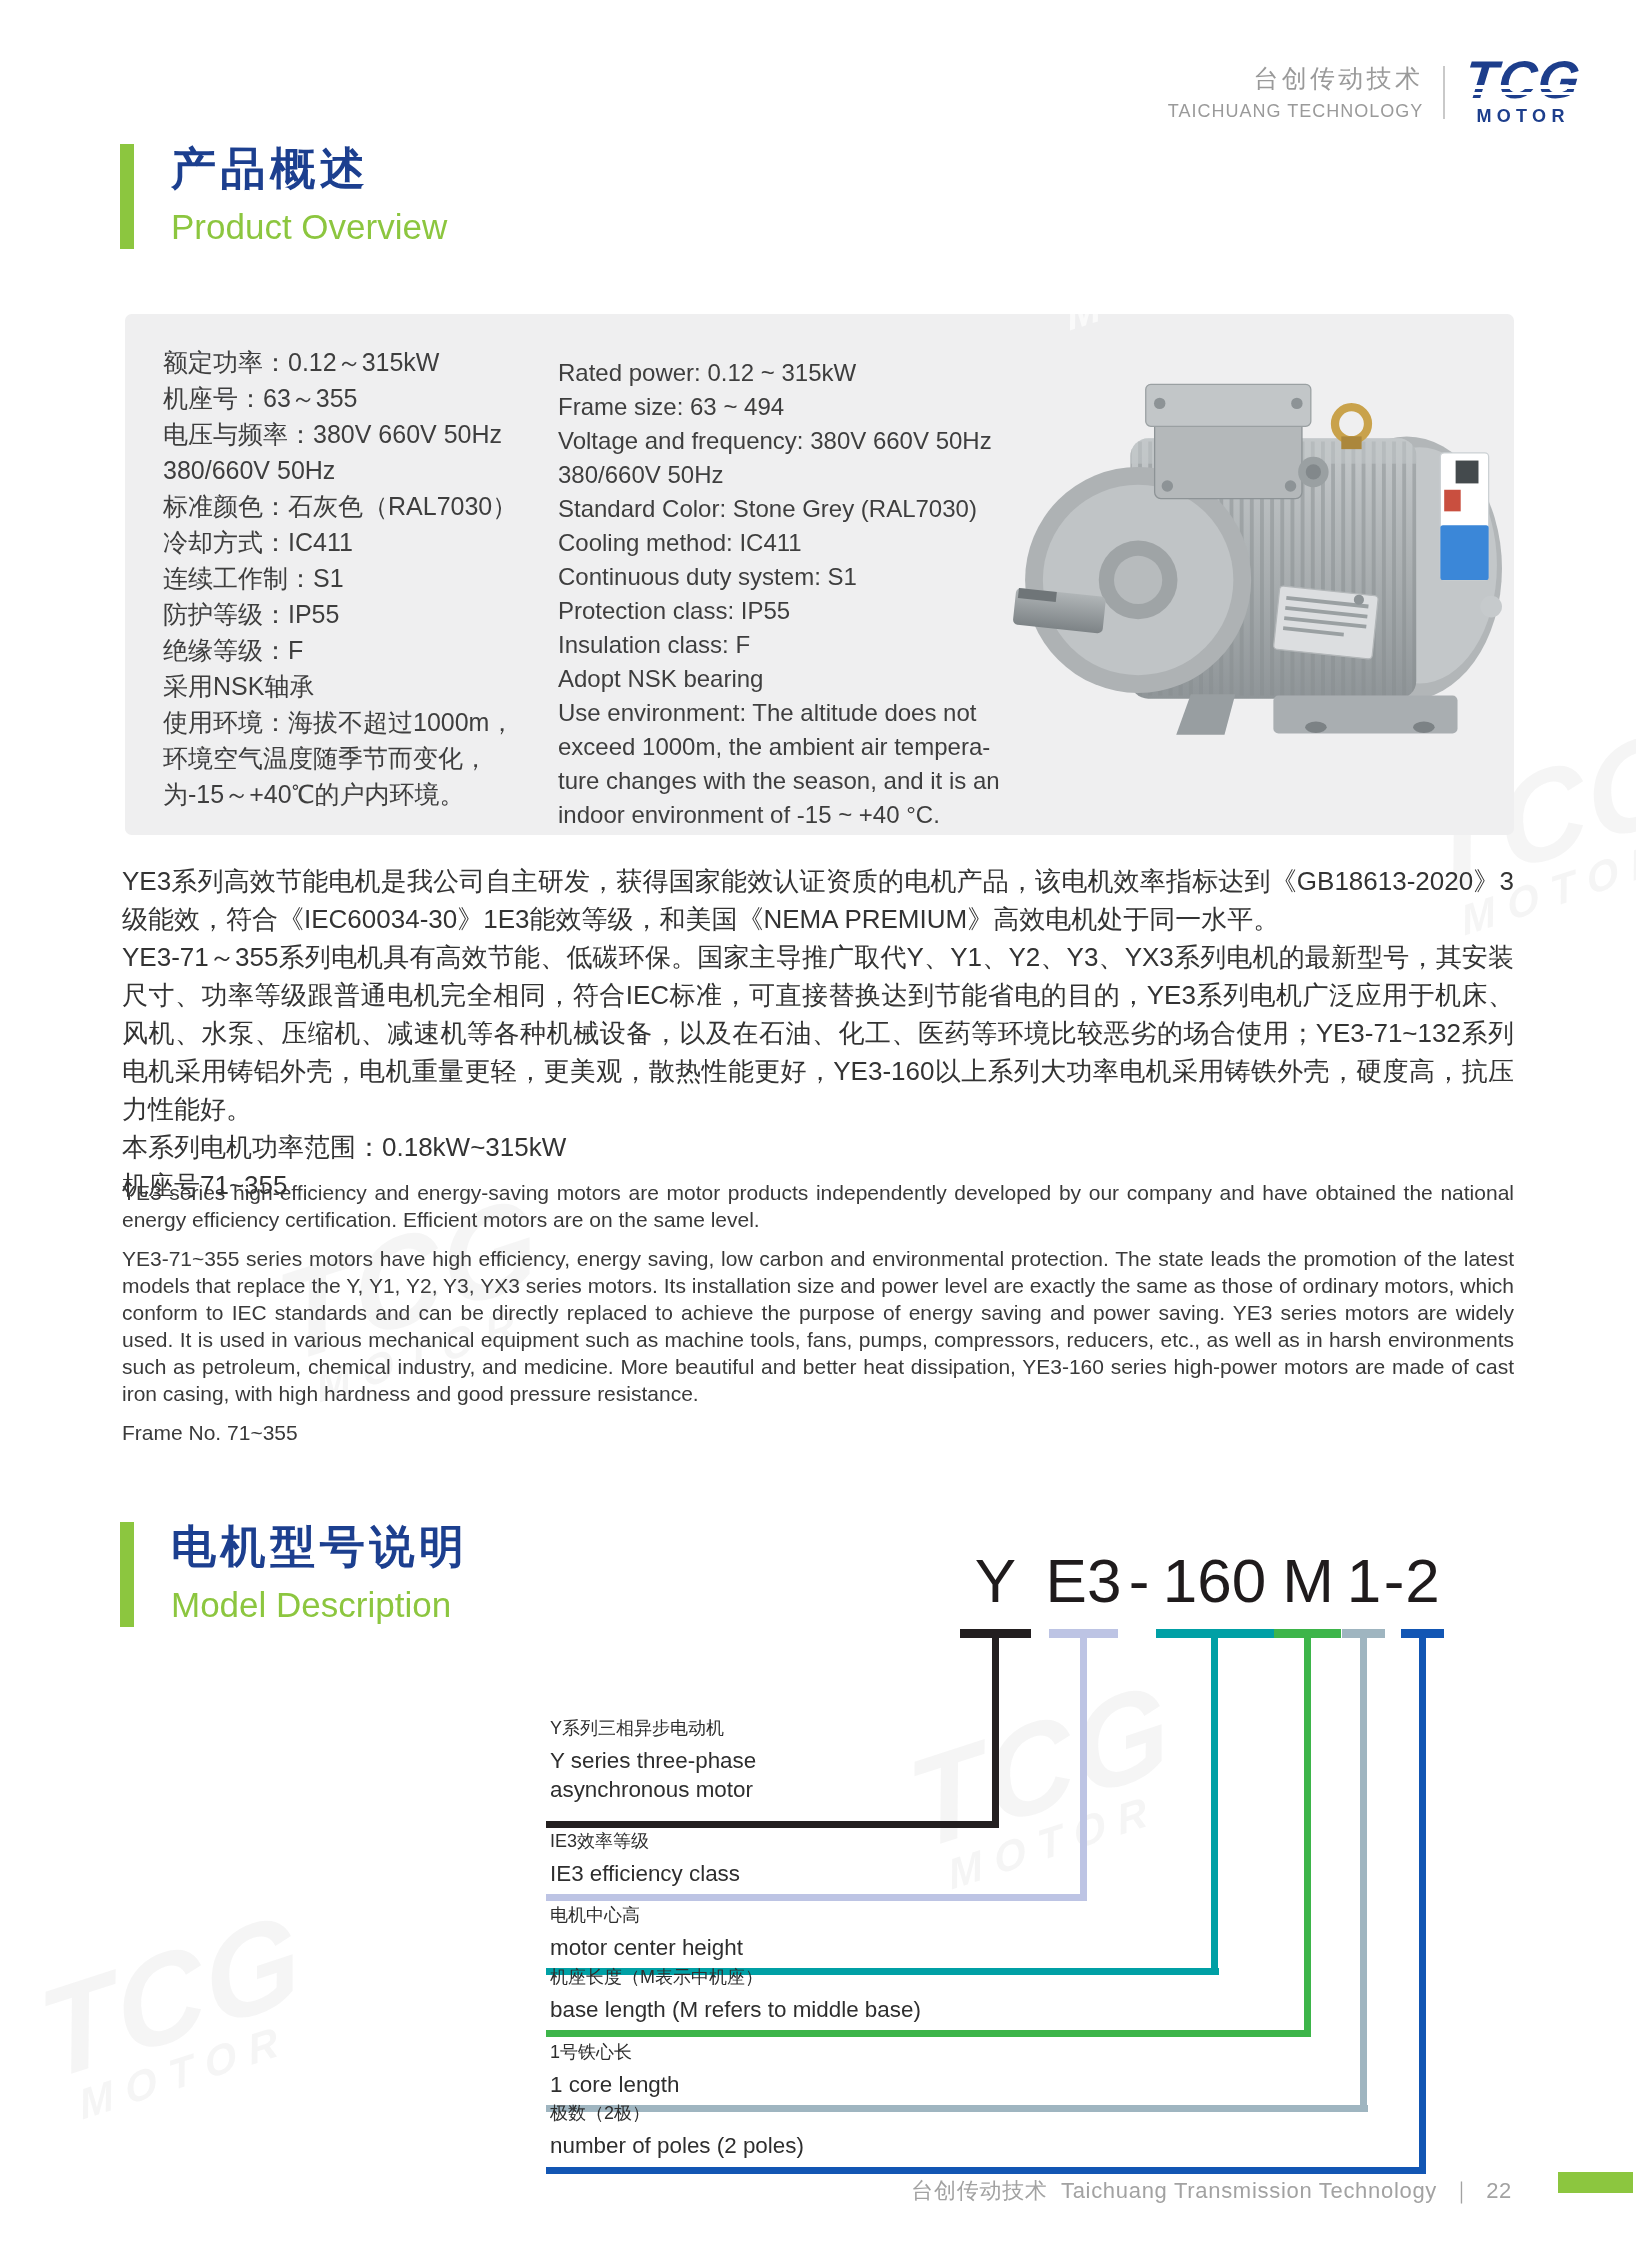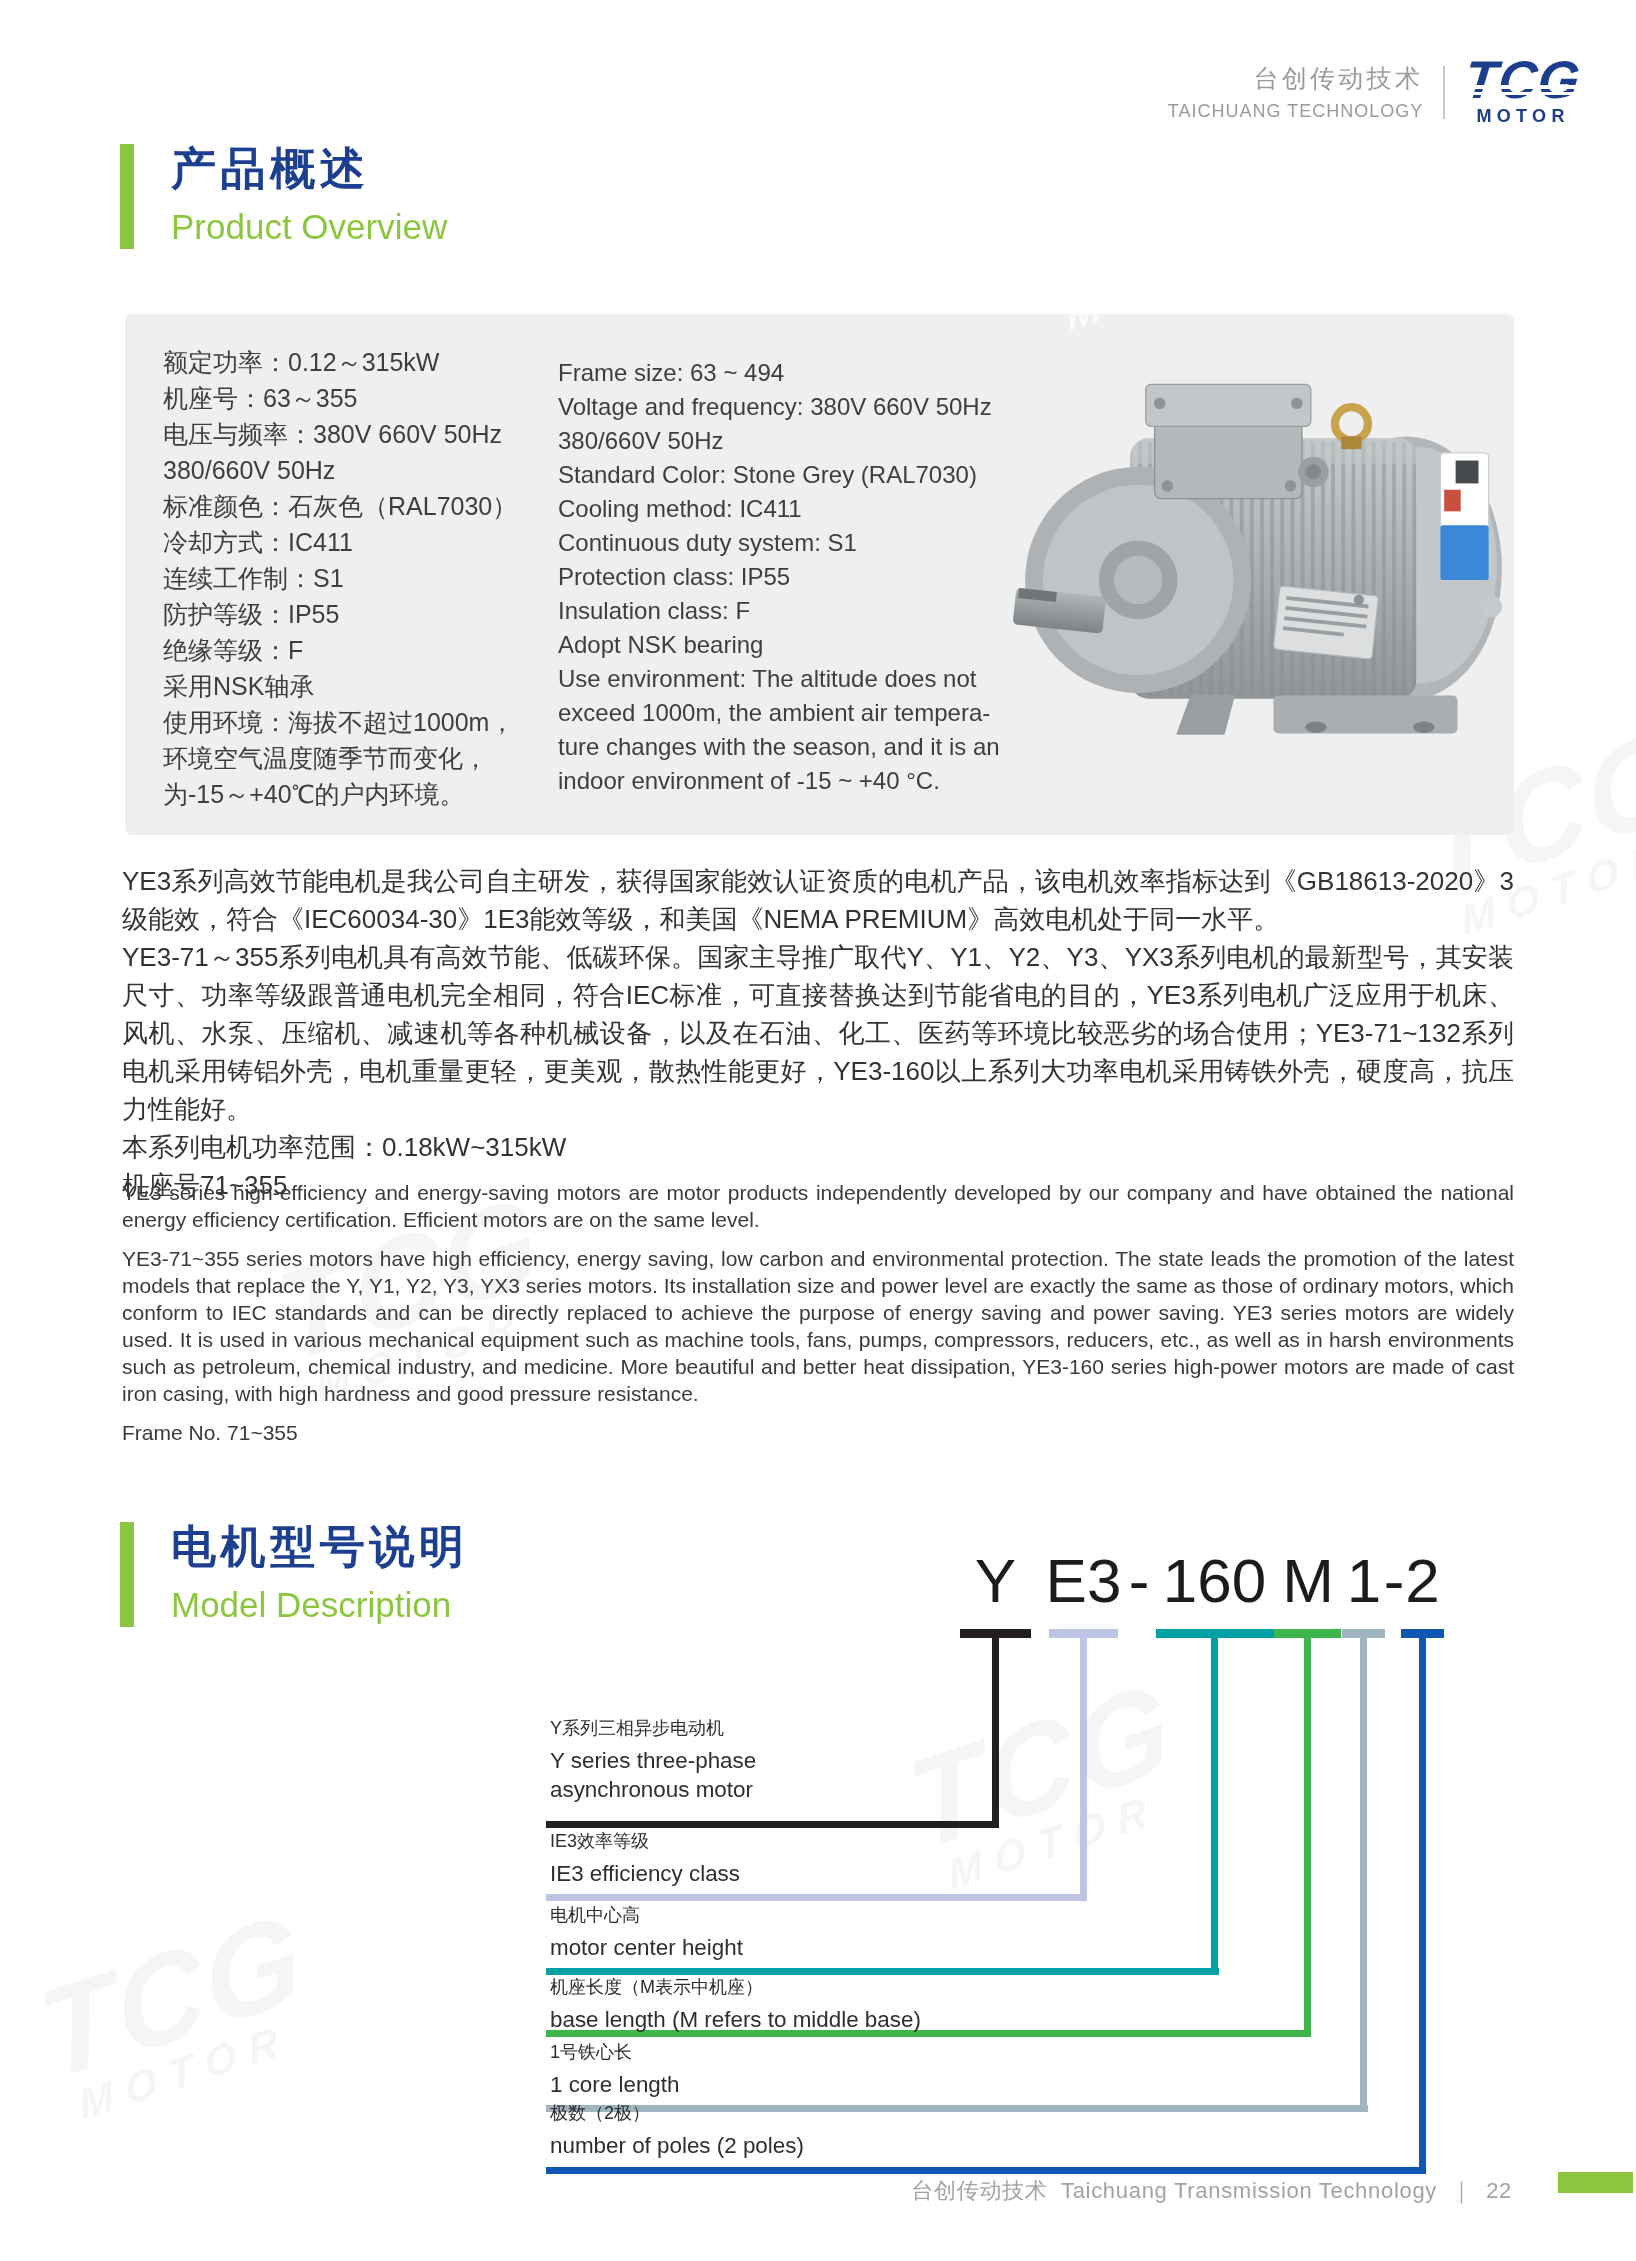--- a/index.html
+++ b/index.html
@@ -120,20 +120,21 @@
       <span class="ln">冷却方式：IC411</span>
       <span class="ln">连续工作制：S1</span>
       <span class="ln">防护等级：IP55</span>
       <span class="ln">绝缘等级：F</span>
       <span class="ln">采用NSK轴承</span>
       <span class="ln">使用环境：海拔不超过1000m，</span>
       <span class="ln">环境空气温度随季节而变化，</span>
       <span class="ln">为-15～+40℃的户内环境。</span>
     </div>
   <div class="spec-en">
+      <span class="ln">Rated power: 0.12 ~ 315kW</span>
       <span class="ln">Frame size: 63 ~ 494</span>
       <span class="ln">Voltage and frequency: 380V 660V 50Hz</span>
       <span class="ln">380/660V 50Hz</span>
       <span class="ln">Standard Color: Stone Grey (RAL7030)</span>
       <span class="ln">Cooling method: IC411</span>
       <span class="ln">Continuous duty system: S1</span>
       <span class="ln">Protection class: IP55</span>
       <span class="ln">Insulation class: F</span>
       <span class="ln">Adopt NSK bearing</span>
       <span class="ln">Use environment: The altitude does not</span>
@@ -251,21 +252,21 @@
       <div class="dg-vert" style="left: 1211px; top: 1637px; width: 7.2px; height: 338px; background: rgb(0, 160, 165);"></div>
       <div class="dg-rule" style="left: 546px; top: 1968px; width: 673px; height: 7.2px; background: rgb(0, 160, 165);"></div>
       <div class="dg-label" style="top: 1897px; max-width: 592px;">
         <div class="dg-cn">电机中心高</div>
         <div class="dg-en">motor center height</div>
       </div>
       <div class="mseg" style="left: 1275px; width: 66px;">M</div>
       <div class="dg-bar" style="left: 1274px; top: 1629px; width: 67px; height: 8.6px; background: rgb(61, 181, 74);"></div>
       <div class="dg-vert" style="left: 1304px; top: 1637px; width: 7.2px; height: 400px; background: rgb(61, 181, 74);"></div>
       <div class="dg-rule" style="left: 546px; top: 2030px; width: 765px; height: 7.2px; background: rgb(61, 181, 74);"></div>
-      <div class="dg-label" style="top: 1959px; max-width: 691px; margin-top: 10px;">
+      <div class="dg-label" style="top: 1959px; max-width: 691px;">
         <div class="dg-cn">机座长度（M表示中机座）</div>
         <div class="dg-en">base length (M refers to middle base)</div>
       </div>
       <div class="mseg" style="left: 1343px; width: 42px;">1</div>
       <div class="dg-bar" style="left: 1342px; top: 1629px; width: 43px; height: 8.6px; background: rgb(159, 181, 192);"></div>
       <div class="dg-vert" style="left: 1360px; top: 1637px; width: 7.2px; height: 475px; background: rgb(159, 181, 192);"></div>
       <div class="dg-rule" style="left: 546px; top: 2105px; width: 822px; height: 7.2px; background: rgb(159, 181, 192);"></div>
       <div class="dg-label" style="top: 2034px; max-width: 592px;">
         <div class="dg-cn">1号铁心长</div>
         <div class="dg-en">1 core length</div>

